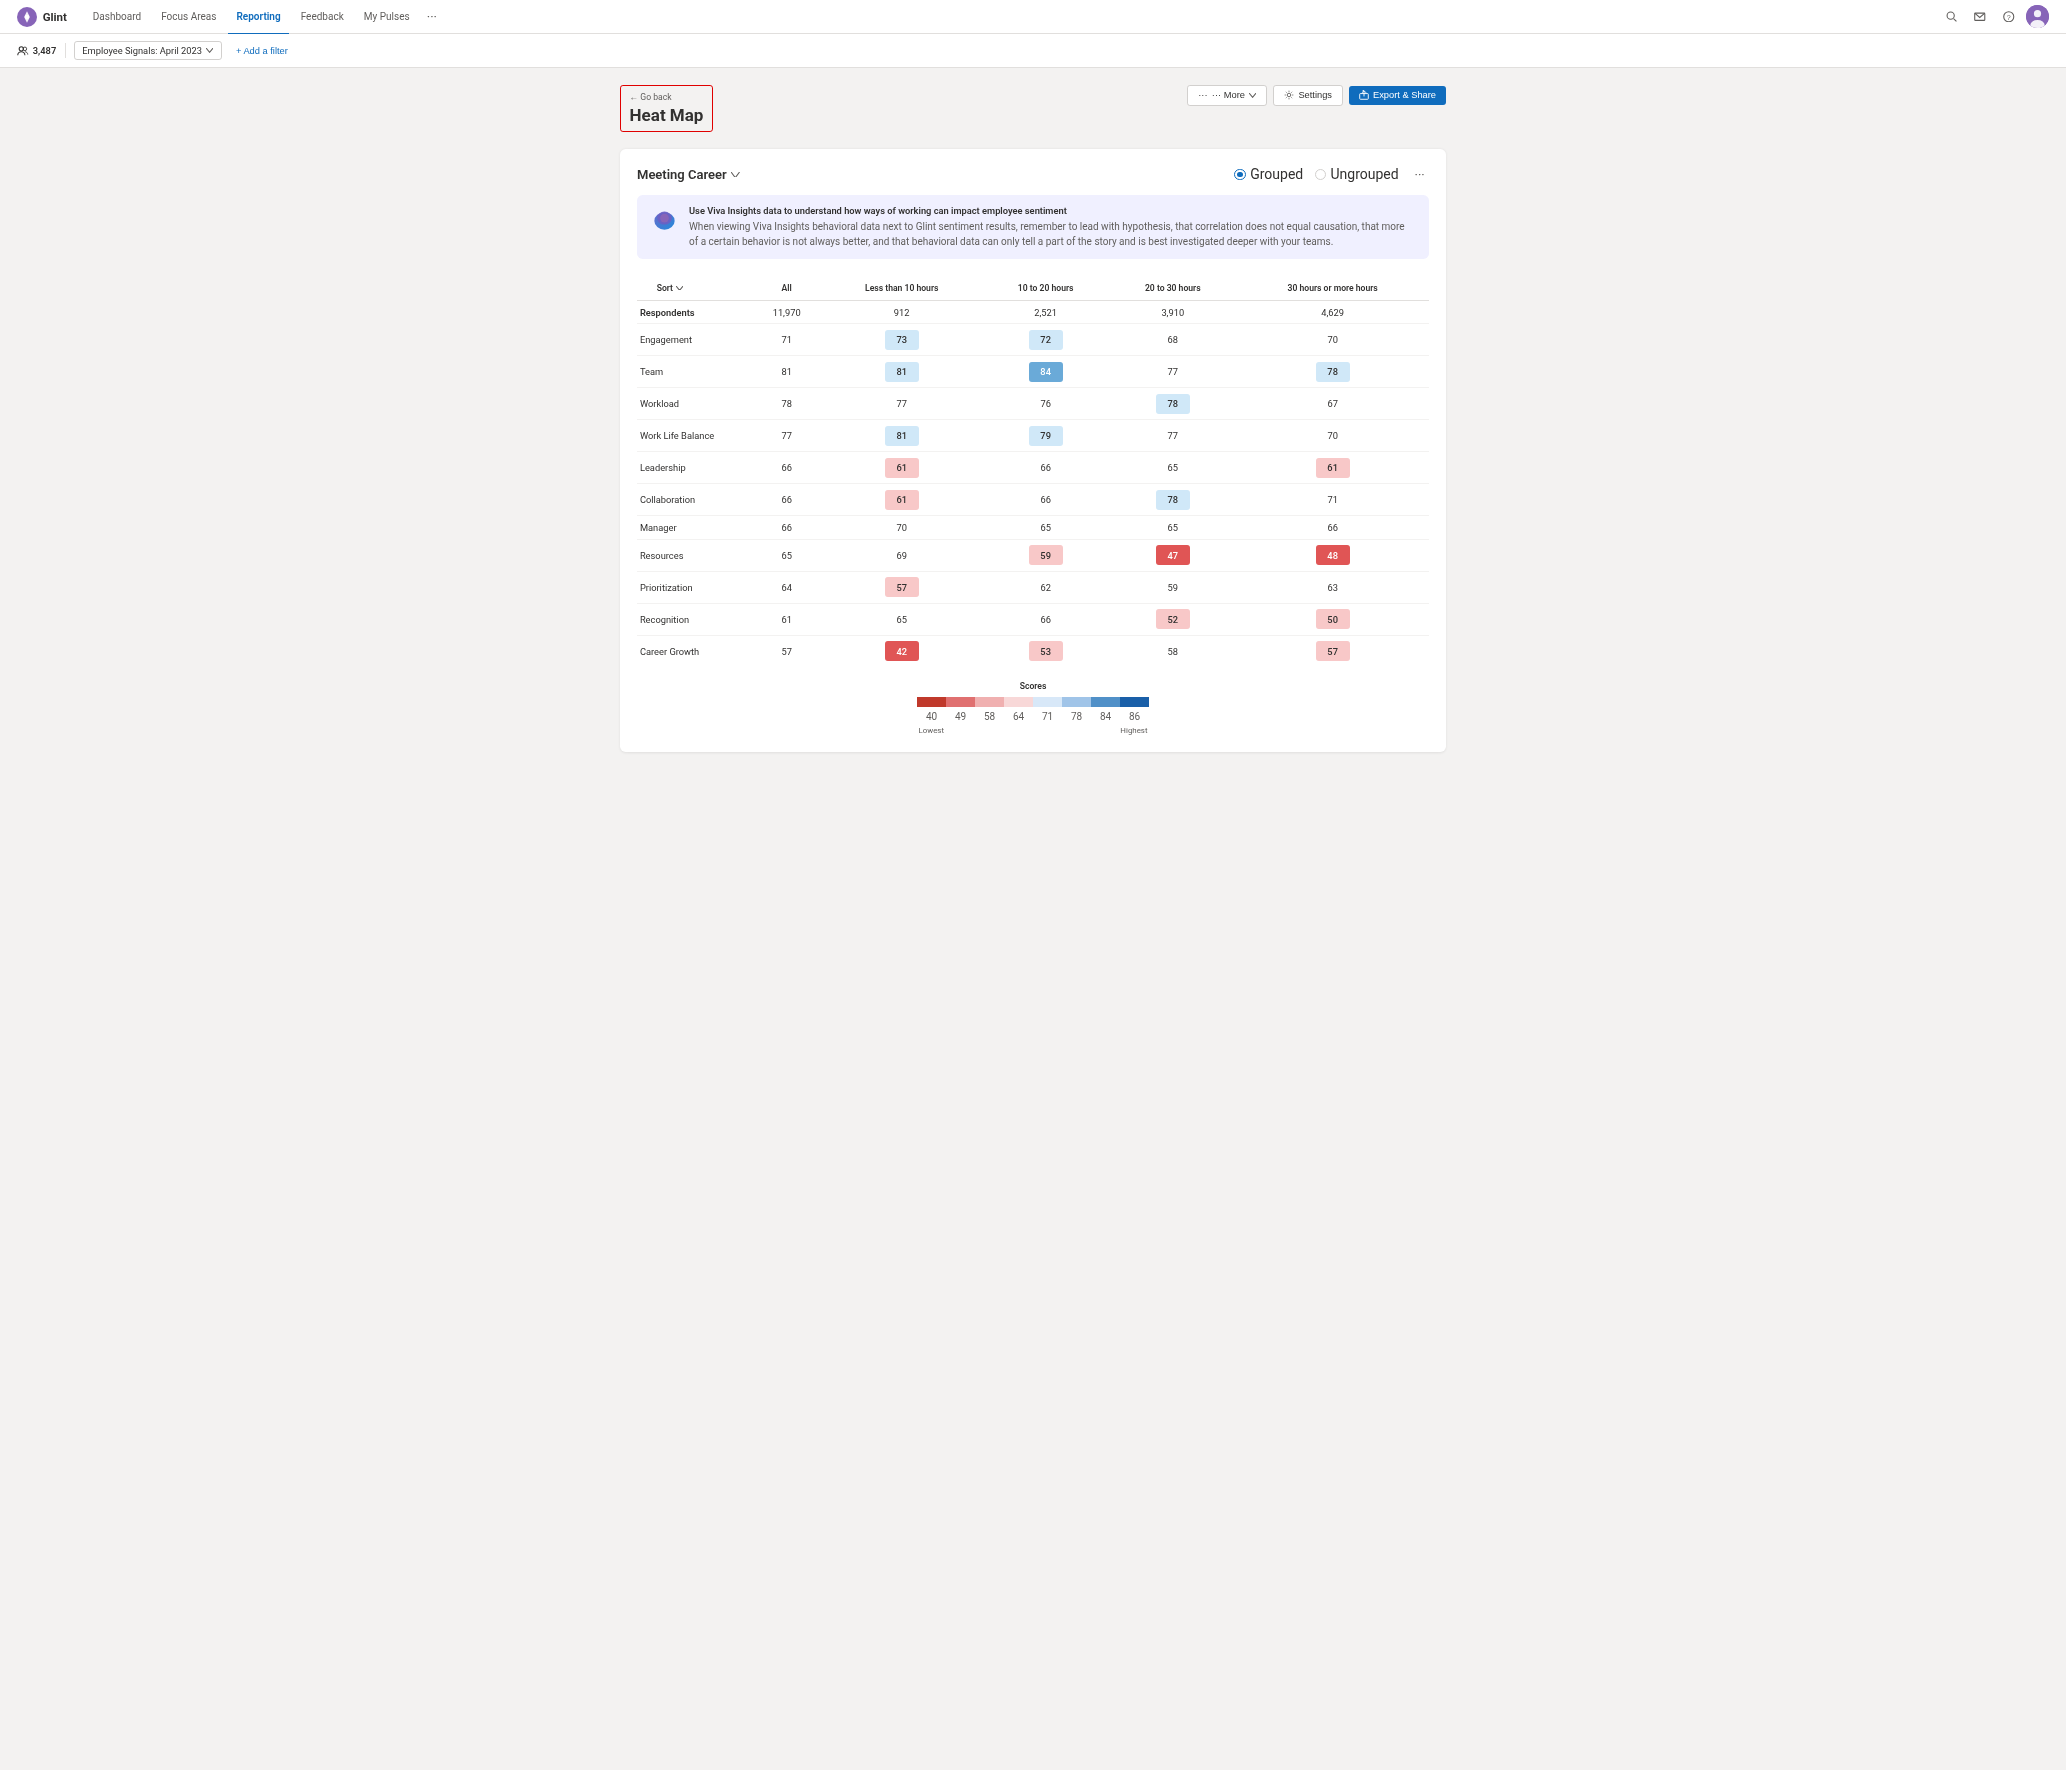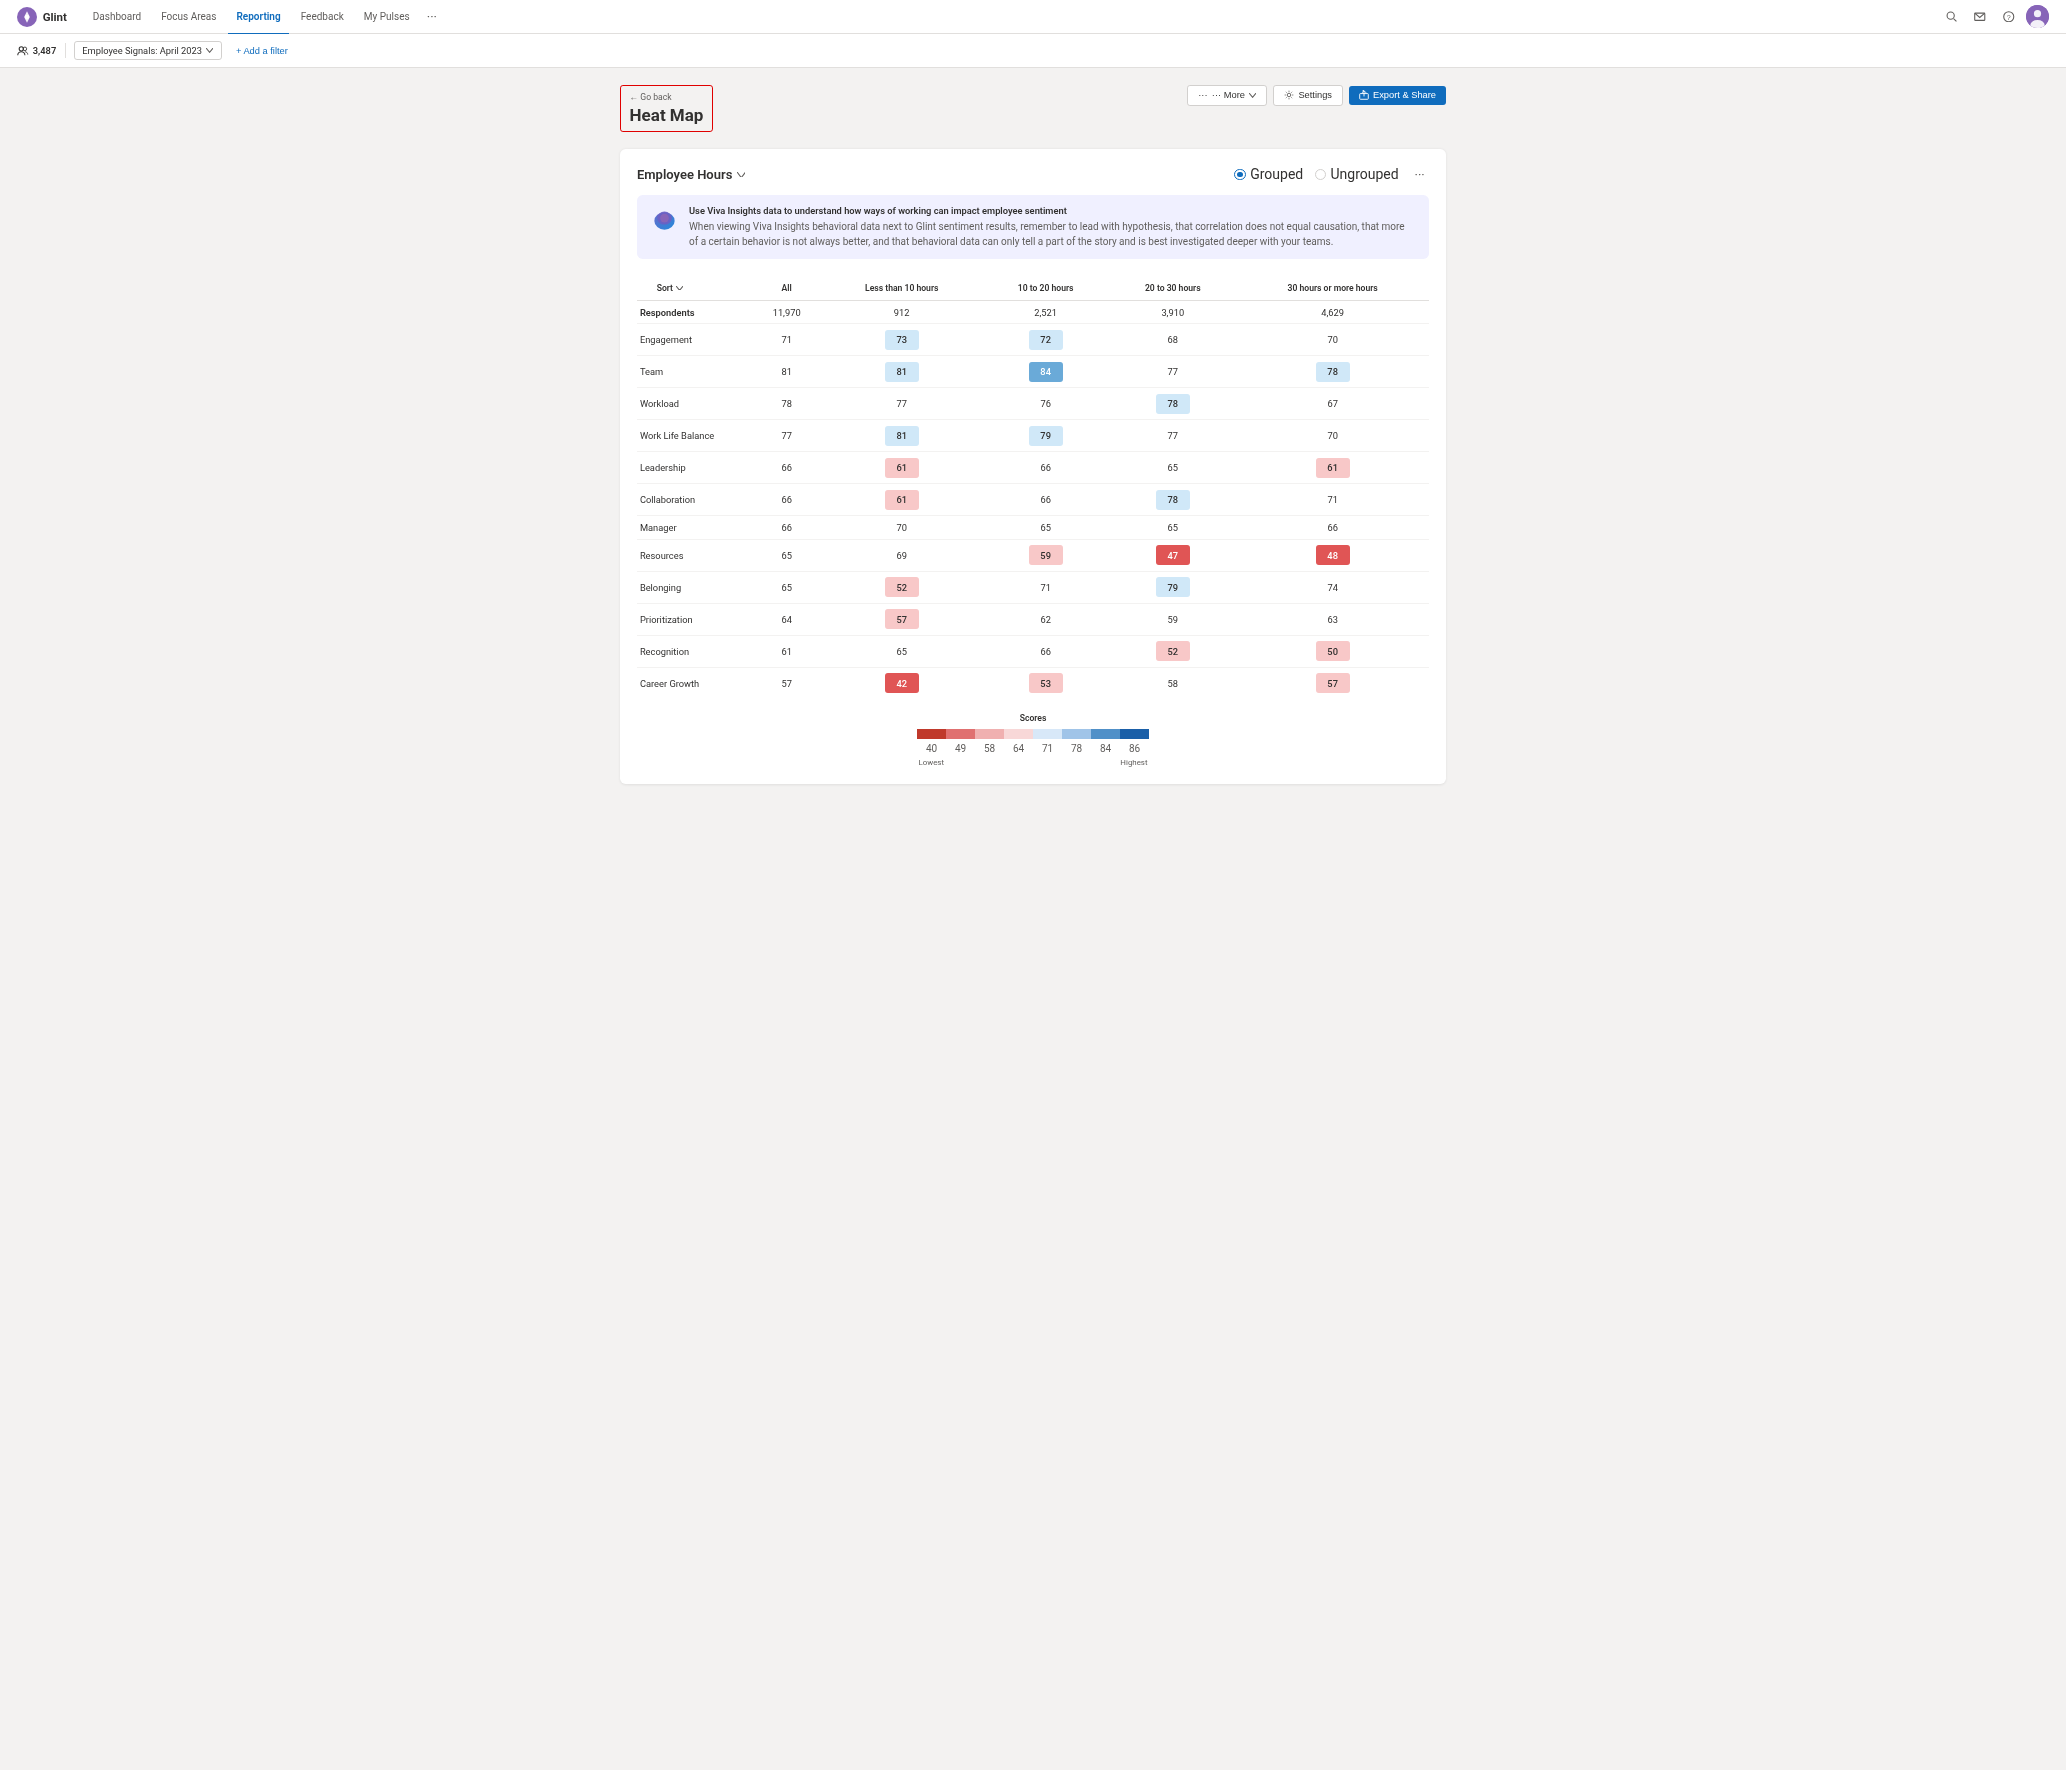--- a/index.html
+++ b/index.html
@@ -474,21 +474,21 @@
         </svg>
         <span>Export &amp; Share</span>
       </button>
     </div>
   </div>
 
   <div class="card">
 
     <div class="section-header">
       <div class="section-title">
-        <span>Employee Hours</span>
+        <span>Meeting Career</span>
         <svg width="8.6" height="5.7" viewBox="0 0 12 8">
             <polyline points="0,0 6,8 12,0" fill="none" stroke="#605e5c" stroke-width="1.5"></polyline>
           </svg>
       </div>
       <div class="grouping-controls">
         <label class="radio-option">
           <div class="radio-circle selected"></div>
           <span>Grouped</span>
         </label>
         <label class="radio-option">
@@ -600,28 +600,20 @@
             <td>65</td>
             <td>66</td>
           </tr>
           <tr>
             <td style="font-weight: 400;">Resources</td>
             <td>65</td>
             <td>69</td>
             <td><span class="cell-value" style="background: rgb(248, 200, 200);">59</span></td>
             <td><span class="cell-value" style="background: rgb(224, 85, 85); color: rgb(255, 255, 255);">47</span></td>
             <td><span class="cell-value" style="background: rgb(224, 85, 85); color: rgb(255, 255, 255);">48</span></td>
-          </tr>
-          <tr>
-            <td style="font-weight: 400;">Belonging</td>
-            <td>65</td>
-            <td><span class="cell-value" style="background: rgb(248, 200, 200);">52</span></td>
-            <td>71</td>
-            <td><span class="cell-value" style="background: rgb(208, 232, 248);">79</span></td>
-            <td>74</td>
           </tr>
           <tr>
             <td style="font-weight: 400;">Prioritization</td>
             <td>64</td>
             <td><span class="cell-value" style="background: rgb(248, 200, 200);">57</span></td>
             <td>62</td>
             <td>59</td>
             <td>63</td>
           </tr>
           <tr>

